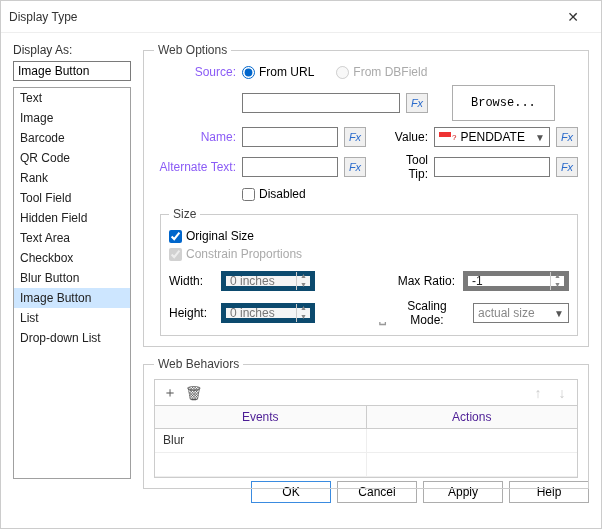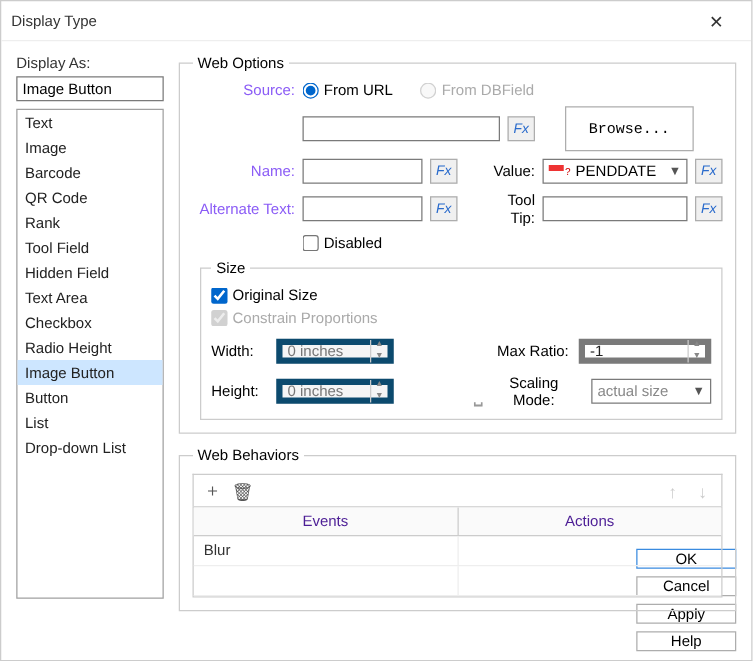--- a/index.html
+++ b/index.html
@@ -9,21 +9,21 @@
 .titlebar .close { width: 40px; text-align: center; font-size: 14px; color: #333; cursor: pointer; }
 .content { display: flex; height: 448px; padding: 10px 12px 0 12px; gap: 12px; }
 .left { width: 130px; }
 .left-label { margin-bottom: 4px; color: #333; }
 .display-input { width: 100%; border: 1px solid #7a7a7a; height: 20px; padding: 0 4px; margin-bottom: 6px; background: #fff; }
 .list { border: 1px solid #a0a0a0; height: 392px; background: #fff; }
 .list-item { padding: 3px 6px; cursor: pointer; color: #222; }
 .list-item.selected { background: #cde6ff; }
 .right { flex: 1; display: flex; flex-direction: column; gap: 10px; }
 fieldset { border: 1px solid #ccc; padding: 8px 10px 10px 10px; position: relative; }
-fieldset > legend { padding: 0 4px; color: #000000; }
+fieldset > legend { padding: 0 4px; color: #404040; }
 .row { display: flex; align-items: center; margin-bottom: 6px; gap: 6px; }
 .lbl { width: 82px; text-align: right; color: #8b5cf6; }
 .radio { display: flex; align-items: center; gap: 4px; margin-right: 16px; }
 .radio input { accent-color: #0066cc; }
 .radio.disabled { color: #aaa; }
 input[type=text].field { border: 1px solid #7a7a7a; height: 20px; padding: 0 4px; background: #fff; }
 .fx { width: 22px; height: 20px; border: 1px solid #adadad; background: #f0f0f0; display: flex; align-items: center; justify-content: center; font-size: 11px; color: #2a6bcc; cursor: pointer; font-style: italic; }
 .btn { height: 22px; border: 1px solid #adadad; background: #fff; padding: 0 14px; cursor: pointer; }
 .btn-small { height: 36px; padding: 0 18px; font-family: Liberation Mono, monospace; }
 .select { border: 1px solid #7a7a7a; height: 20px; background: #fff; display: flex; align-items: center; padding: 0 4px; gap: 4px; position: relative; }
@@ -46,21 +46,21 @@
 .beh-toolbar { display: flex; align-items: center; border: 1px solid #ccc; border-bottom: none; height: 26px; padding: 0 6px; gap: 6px; }
 .tool { width: 18px; height: 18px; display: flex; align-items: center; justify-content: center; border: 1px solid transparent; cursor: pointer; color: #555; font-size: 14px; }
 .tool.disabled { color: #ccc; }
 .beh-table { border: 1px solid #ccc; }
 .beh-head { display: flex; background: #fafafa; border-bottom: 1px solid #ccc; }
 .beh-head div { flex: 1; text-align: center; padding: 4px; border-right: 1px solid #ccc; color: #4c1d95; }
 .beh-head div:last-child { border-right: none; }
 .beh-row { display: flex; height: 24px; border-bottom: 1px solid #eee; }
 .beh-row div { flex: 1; padding: 4px 8px; border-right: 1px solid #eee; color: #333; }
 .beh-row div:last-child { border-right: none; }
-.footer { height: 40px; display: flex; align-items: flex-end; justify-content: flex-end; padding: 0 12px; gap: 6px; flex-direction: column; }
+.footer { height: 40px; display: flex; align-items: flex-start; justify-content: flex-end; padding: 0 12px; gap: 6px; }
 .footer .btn { width: 80px; }
 .footer .btn.primary { border-color: #3a8be0; }
 </style>
 </head>
 <body>
 
 <div class="titlebar">
   <div class="title">Display Type</div>
   <div class="close">✕</div>
 </div>
@@ -72,23 +72,22 @@
     <div class="list" id="type-list">
         <div class="list-item">Text</div>
         <div class="list-item">Image</div>
         <div class="list-item">Barcode</div>
         <div class="list-item">QR Code</div>
         <div class="list-item">Rank</div>
         <div class="list-item">Tool Field</div>
         <div class="list-item">Hidden Field</div>
         <div class="list-item">Text Area</div>
         <div class="list-item">Checkbox</div>
-        <div class="list-item">Radio Height</div>
+        <div class="list-item">Blur Button</div>
         <div class="list-item selected">Image Button</div>
-        <div class="list-item">Button</div>
         <div class="list-item">List</div>
         <div class="list-item">Drop-down List</div>
       </div>
   </div>
 
   <div class="right">
     <fieldset>
       <legend>Web Options</legend>
 
       <div class="row">

